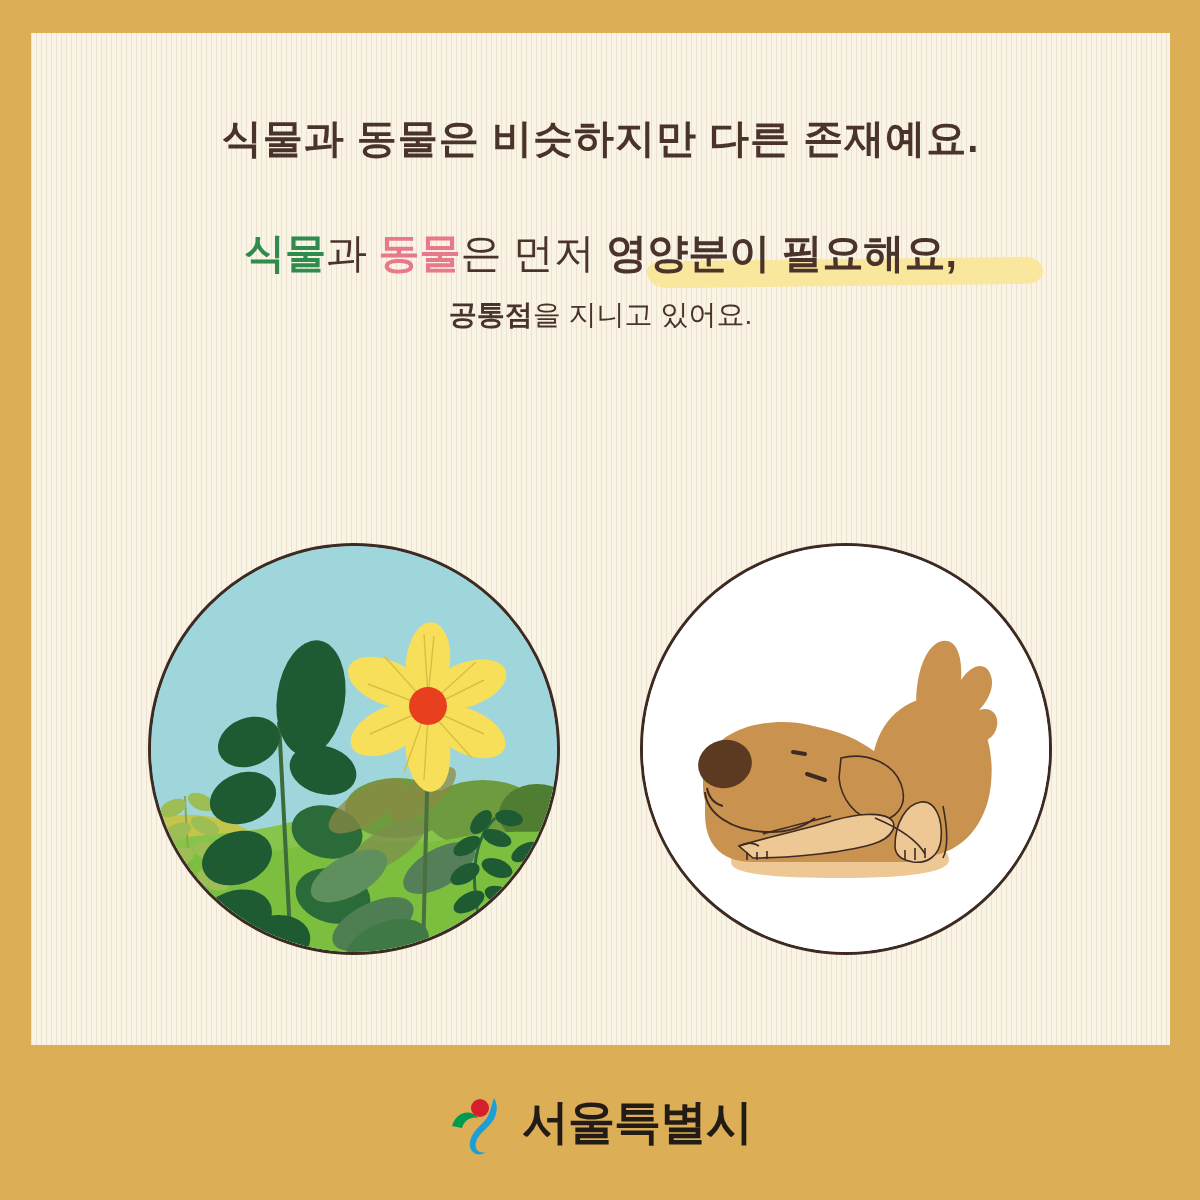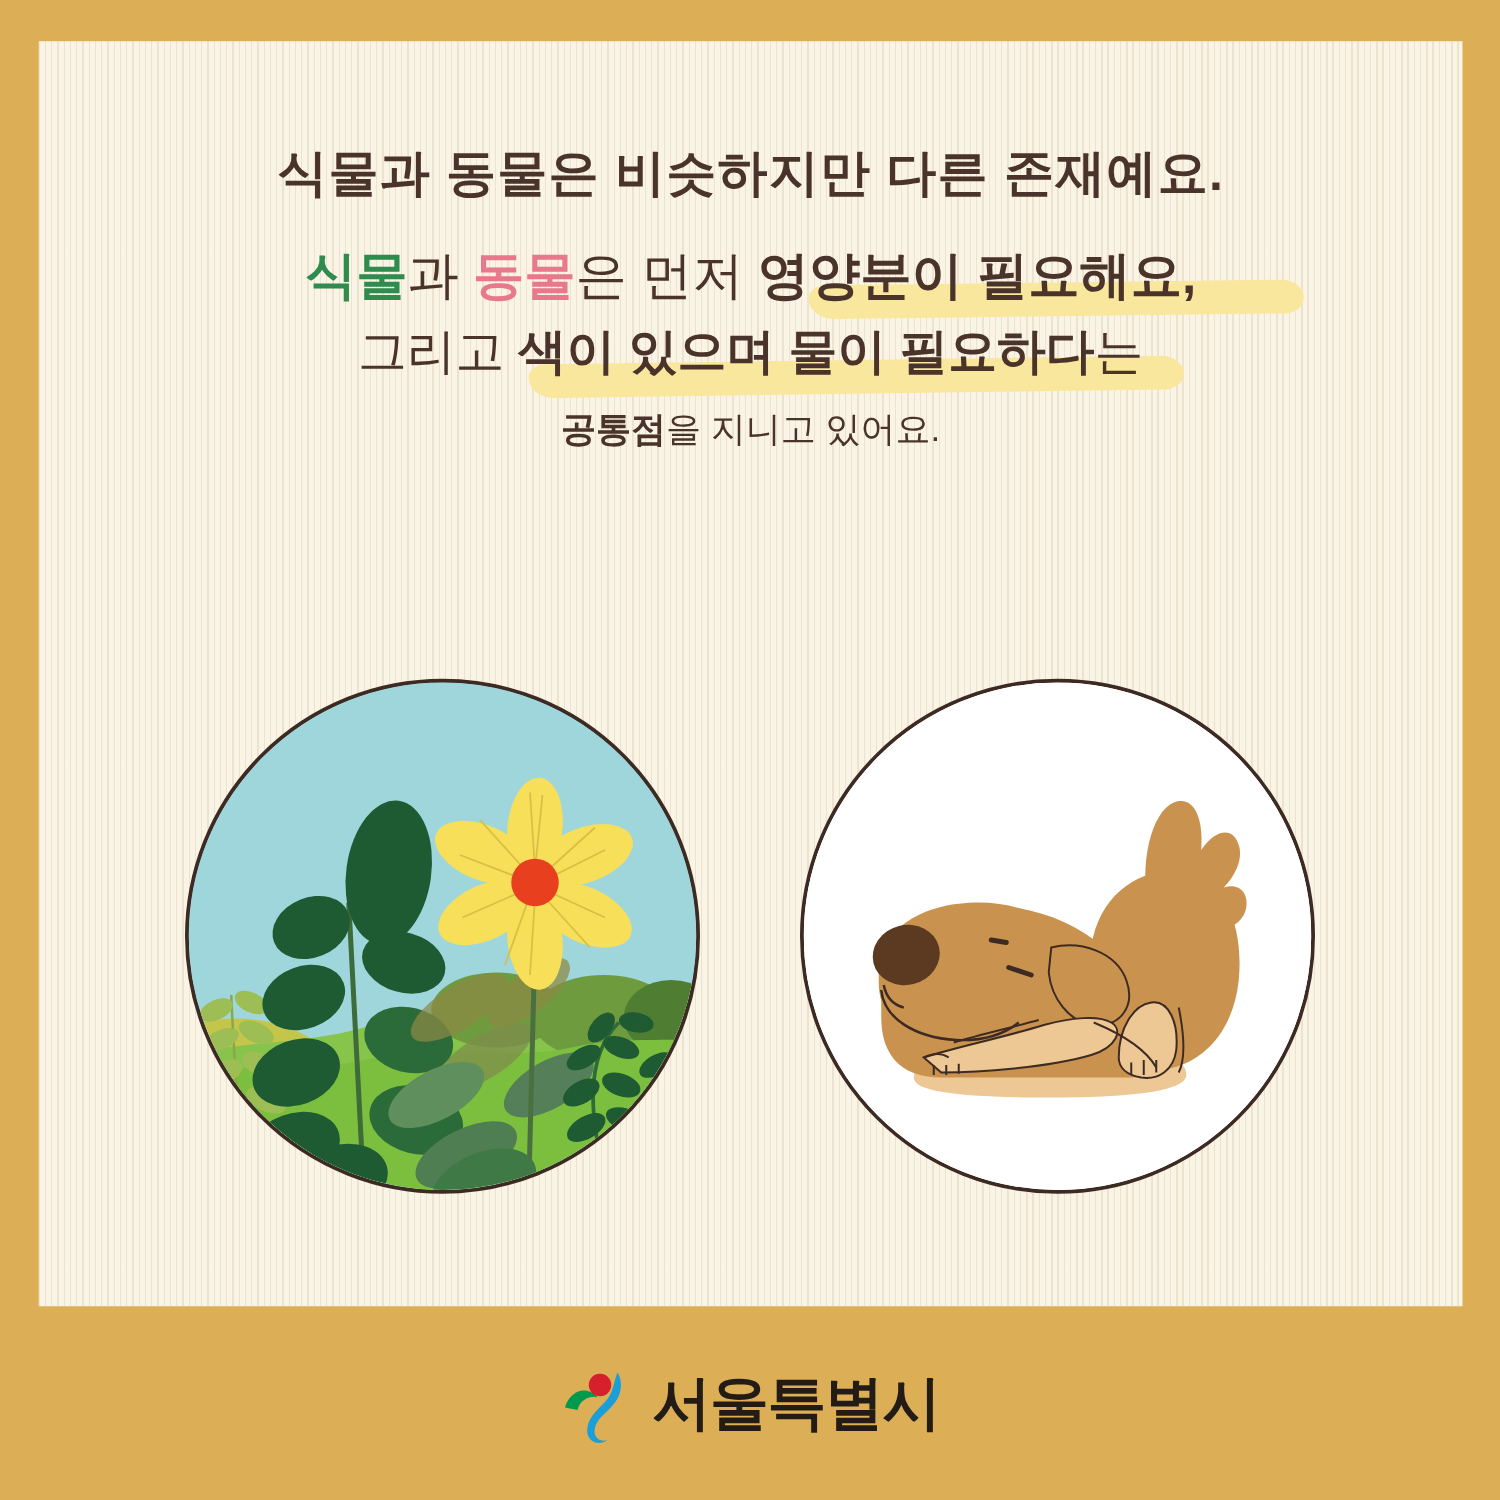--- a/index.html
+++ b/index.html
@@ -28,21 +28,21 @@
     text-align:center;
   }
   .headline{
     margin-top:78px;
     font-size:40px;
     letter-spacing:1px;
     color:#4a332a;
     font-weight:700;
   }
   .para{
-    margin-top:23px;
+    margin-top:56px;
   }
   .pline{
     position:relative;
     font-size:41px;
     line-height:62px;
     color:#4a332a;
     white-space:nowrap;
     font-weight:400;
   }
   .pline.l2{font-size:39px;}
@@ -93,24 +93,20 @@
 
     <div class="headline">식물과 동물은 비슷하지만 다른 존재예요.</div>
 
     <div class="para">
 
       <div class="pline l1">
         <span class="hl hl1"></span>
         <span class="ink green">식물</span><span class="ink">과 </span><span class="ink pink">동물</span><span class="ink">은 먼저 </span><span class="ink b">영양분이 필요해요,</span>
       </div>
 
-      <div class="pline l2">
-        <span class="hl hl2"></span>
-        <span class="ink">그리고 </span><span class="ink b">색이 있으며 물이 필요하다</span><span class="ink">는</span>
-      </div>
 
       <div class="pline l3">
         <span class="ink b">공통점</span><span class="ink">을 지니고 있어요.</span>
       </div>
 
     </div>
   </div>
 
   <div class="circle" id="plant-circle">
     <svg width="406" height="406" viewBox="0 0 406 406">

